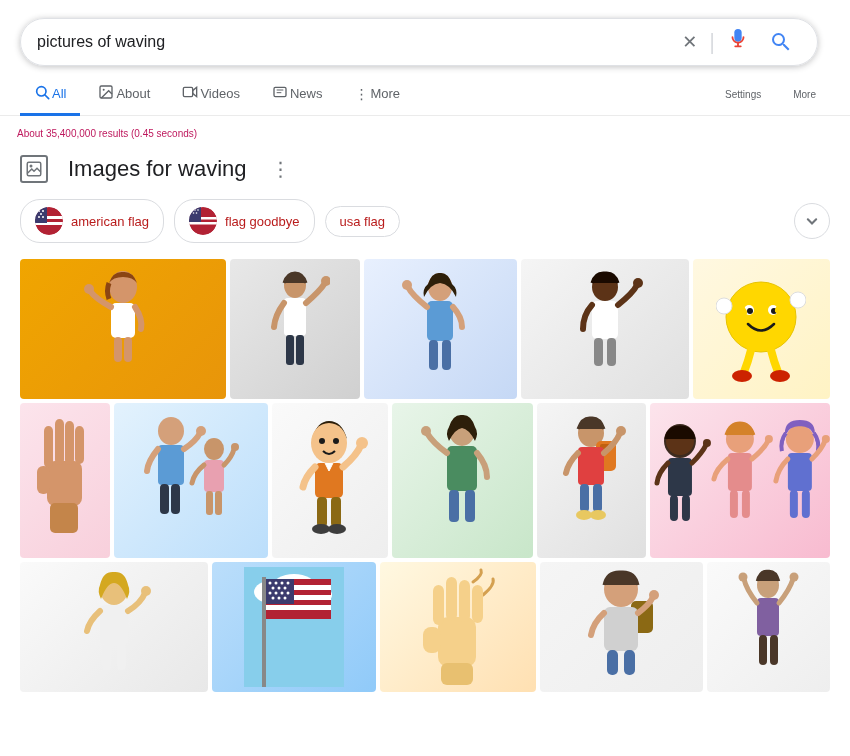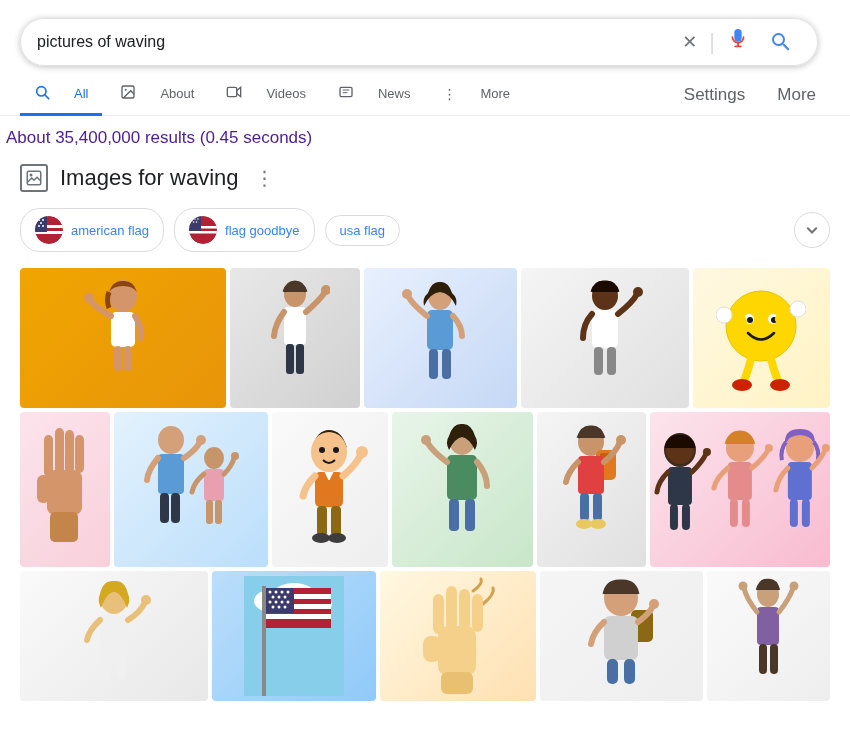--- a/index.html
+++ b/index.html
@@ -50,57 +50,57 @@
     .nav-tabs {
       display: flex;
       align-items: center;
       padding: 8px 20px 0 20px;
       border-bottom: 1px solid #ebebeb;
       gap: 4px;
     }
     .nav-tab {
       display: flex;
       align-items: center;
-      gap: 24px;
+      gap: 2px;
       padding: 10px 14px;
       font-size: 13px;
       color: #5f6368;
       cursor: pointer;
       border-bottom: 3px solid transparent;
       margin-bottom: -1px;
       text-decoration: none;
       white-space: nowrap;
     }
     .nav-tab.active {
       color: #1a73e8;
       border-bottom: 3px solid #1a73e8;
     }
     .nav-tab .tab-icon { font-size: 14px; }
     .nav-spacer { flex: 1; }
     .nav-right { display: flex; align-items: center; gap: 4px; }
     .nav-right-item {
       padding: 10px 14px;
-      font-size: 17px;
+      font-size: 10px;
       color: #5f6368;
       cursor: pointer;
     }
 
     
     .results-count {
-      padding: 12px 20px 8px 6px;
-      font-size: 17px;
-      color: #4c1d95;
+      padding: 12px 20px 8px 17px;
+      font-size: 10px;
+      color: #be185d;
     }
 
     
     .images-header {
       padding: 8px 20px;
       display: flex;
       align-items: center;
-      gap: 12px;
+      gap: 20px;
     }
     .images-header-icon {
       width: 28px; height: 28px;
       border: 2px solid #70757a;
       border-radius: 3px;
       display: flex; align-items: center; justify-content: center;
       font-size: 14px; color: #70757a;
     }
     .images-header-title {
       font-size: 22px;
@@ -123,21 +123,21 @@
       overflow-x: auto;
     }
     .chip {
       display: flex;
       align-items: center;
       gap: 8px;
       border: 1px solid #dadce0;
       border-radius: 20px;
       padding: 7px 14px;
       font-size: 13px;
-      color: #3b82f6;
+      color: #b91c1c;
       cursor: pointer;
       white-space: nowrap;
       background: #fff;
     }
     .chip-img {
       width: 28px; height: 28px;
       border-radius: 50%;
       overflow: hidden;
       flex-shrink: 0;
     }

